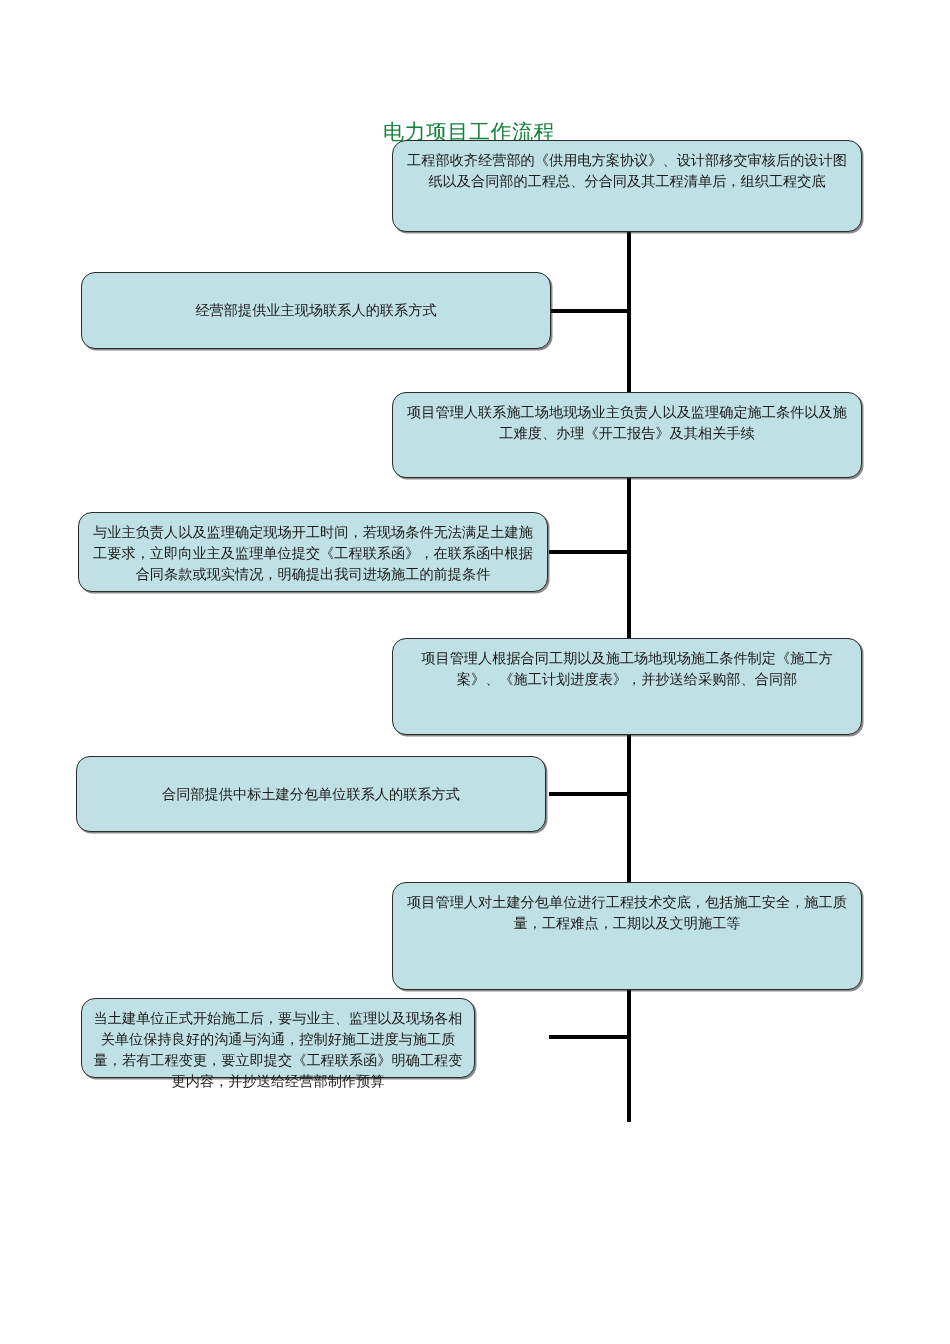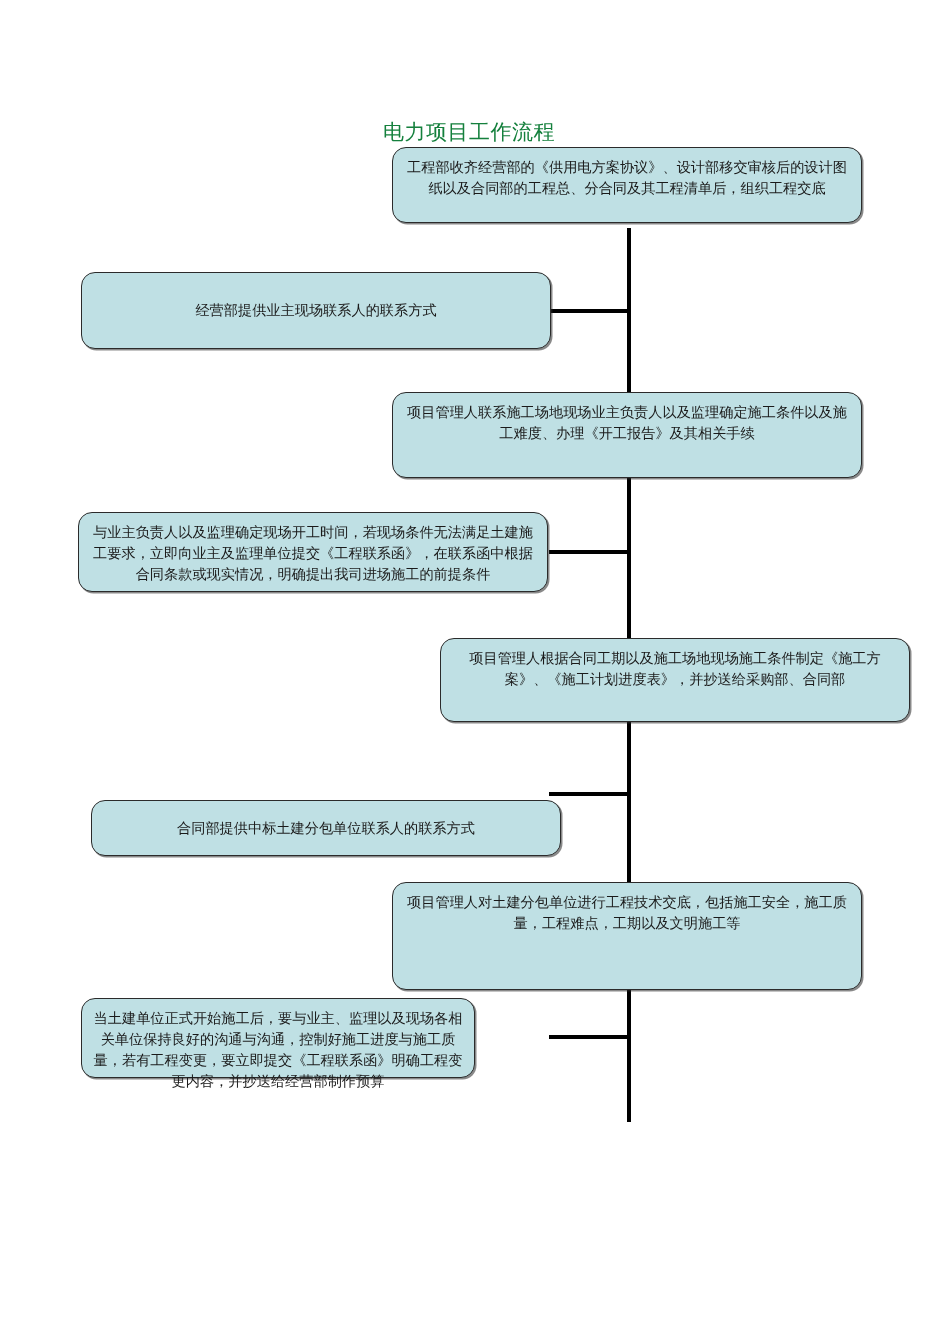--- a/index.html
+++ b/index.html
@@ -86,46 +86,46 @@
   <div class="spine" style="left:627px; top:228px; height:168px;"></div>
   <div class="spine" style="left:627px; top:476px; height:166px;"></div>
   <div class="spine" style="left:627px; top:720px; height:166px;"></div>
   <div class="spine" style="left:627px; top:964px; height:158px;"></div>
 
   <div class="branch" style="left:549px; top:309px; width:82px;"></div>
   <div class="branch" style="left:549px; top:550px; width:82px;"></div>
   <div class="branch" style="left:549px; top:792px; width:82px;"></div>
   <div class="branch" style="left:549px; top:1035px; width:82px;"></div>
 
-  <div class="node" style="left:392px; top:147px; width:470px; height:76px;justify-content:flex-end;">
+  <div class="node" style="left:392px; top:140px; width:470px; height:92px;justify-content:flex-end;">
     <span class="node-text">工程部收齐经营部的《供用电方案协议》、设计部移交审核后的设计图纸以及合同部的工程总、分合同及其工程清单后，组织工程交底</span>
   </div>
 
   <div class="node" style="left:392px; top:392px; width:470px; height:86px;justify-content:center;">
     <span class="node-text">项目管理人联系施工场地现场业主负责人以及监理确定施工条件以及施工难度、办理《开工报告》及其相关手续</span>
   </div>
 
-  <div class="node" style="left:392px; top:638px; width:470px; height:84px;margin-left:48px;">
+  <div class="node" style="left:392px; top:638px; width:470px; height:97px;">
     <span class="node-text">项目管理人根据合同工期以及施工场地现场施工条件制定《施工方案》、《施工计划进度表》，并抄送给采购部、合同部</span>
   </div>
 
   <div class="node" style="left:392px; top:882px; width:470px; height:108px;">
     <span class="node-text">项目管理人对土建分包单位进行工程技术交底，包括施工安全，施工质量，工程难点，工期以及文明施工等</span>
   </div>
 
 
   <div class="node center-mid" style="left:81px; top:272px; width:470px; height:77px;">
     <span class="node-text">经营部提供业主现场联系人的联系方式</span>
   </div>
 
   <div class="node" style="left:78px; top:512px; width:470px; height:80px;">
     <span class="node-text">与业主负责人以及监理确定现场开工时间，若现场条件无法满足土建施工要求，立即向业主及监理单位提交《工程联系函》，在联系函中根据合同条款或现实情况，明确提出我司进场施工的前提条件</span>
   </div>
 
-  <div class="node center-mid" style="left:91px; top:756px; width:470px; height:56px;margin-top:44px;">
+  <div class="node center-mid" style="left:76px; top:756px; width:470px; height:76px;">
     <span class="node-text">合同部提供中标土建分包单位联系人的联系方式</span>
   </div>
 
   <div class="node" style="left:81px; top:998px; width:394px; height:80px;">
     <span class="node-text">当土建单位正式开始施工后，要与业主、监理以及现场各相关单位保持良好的沟通与沟通，控制好施工进度与施工质量，若有工程变更，要立即提交《工程联系函》明确工程变更内容，并抄送给经营部制作预算</span>
   </div>
 
 </div>
 
 </body></html>

